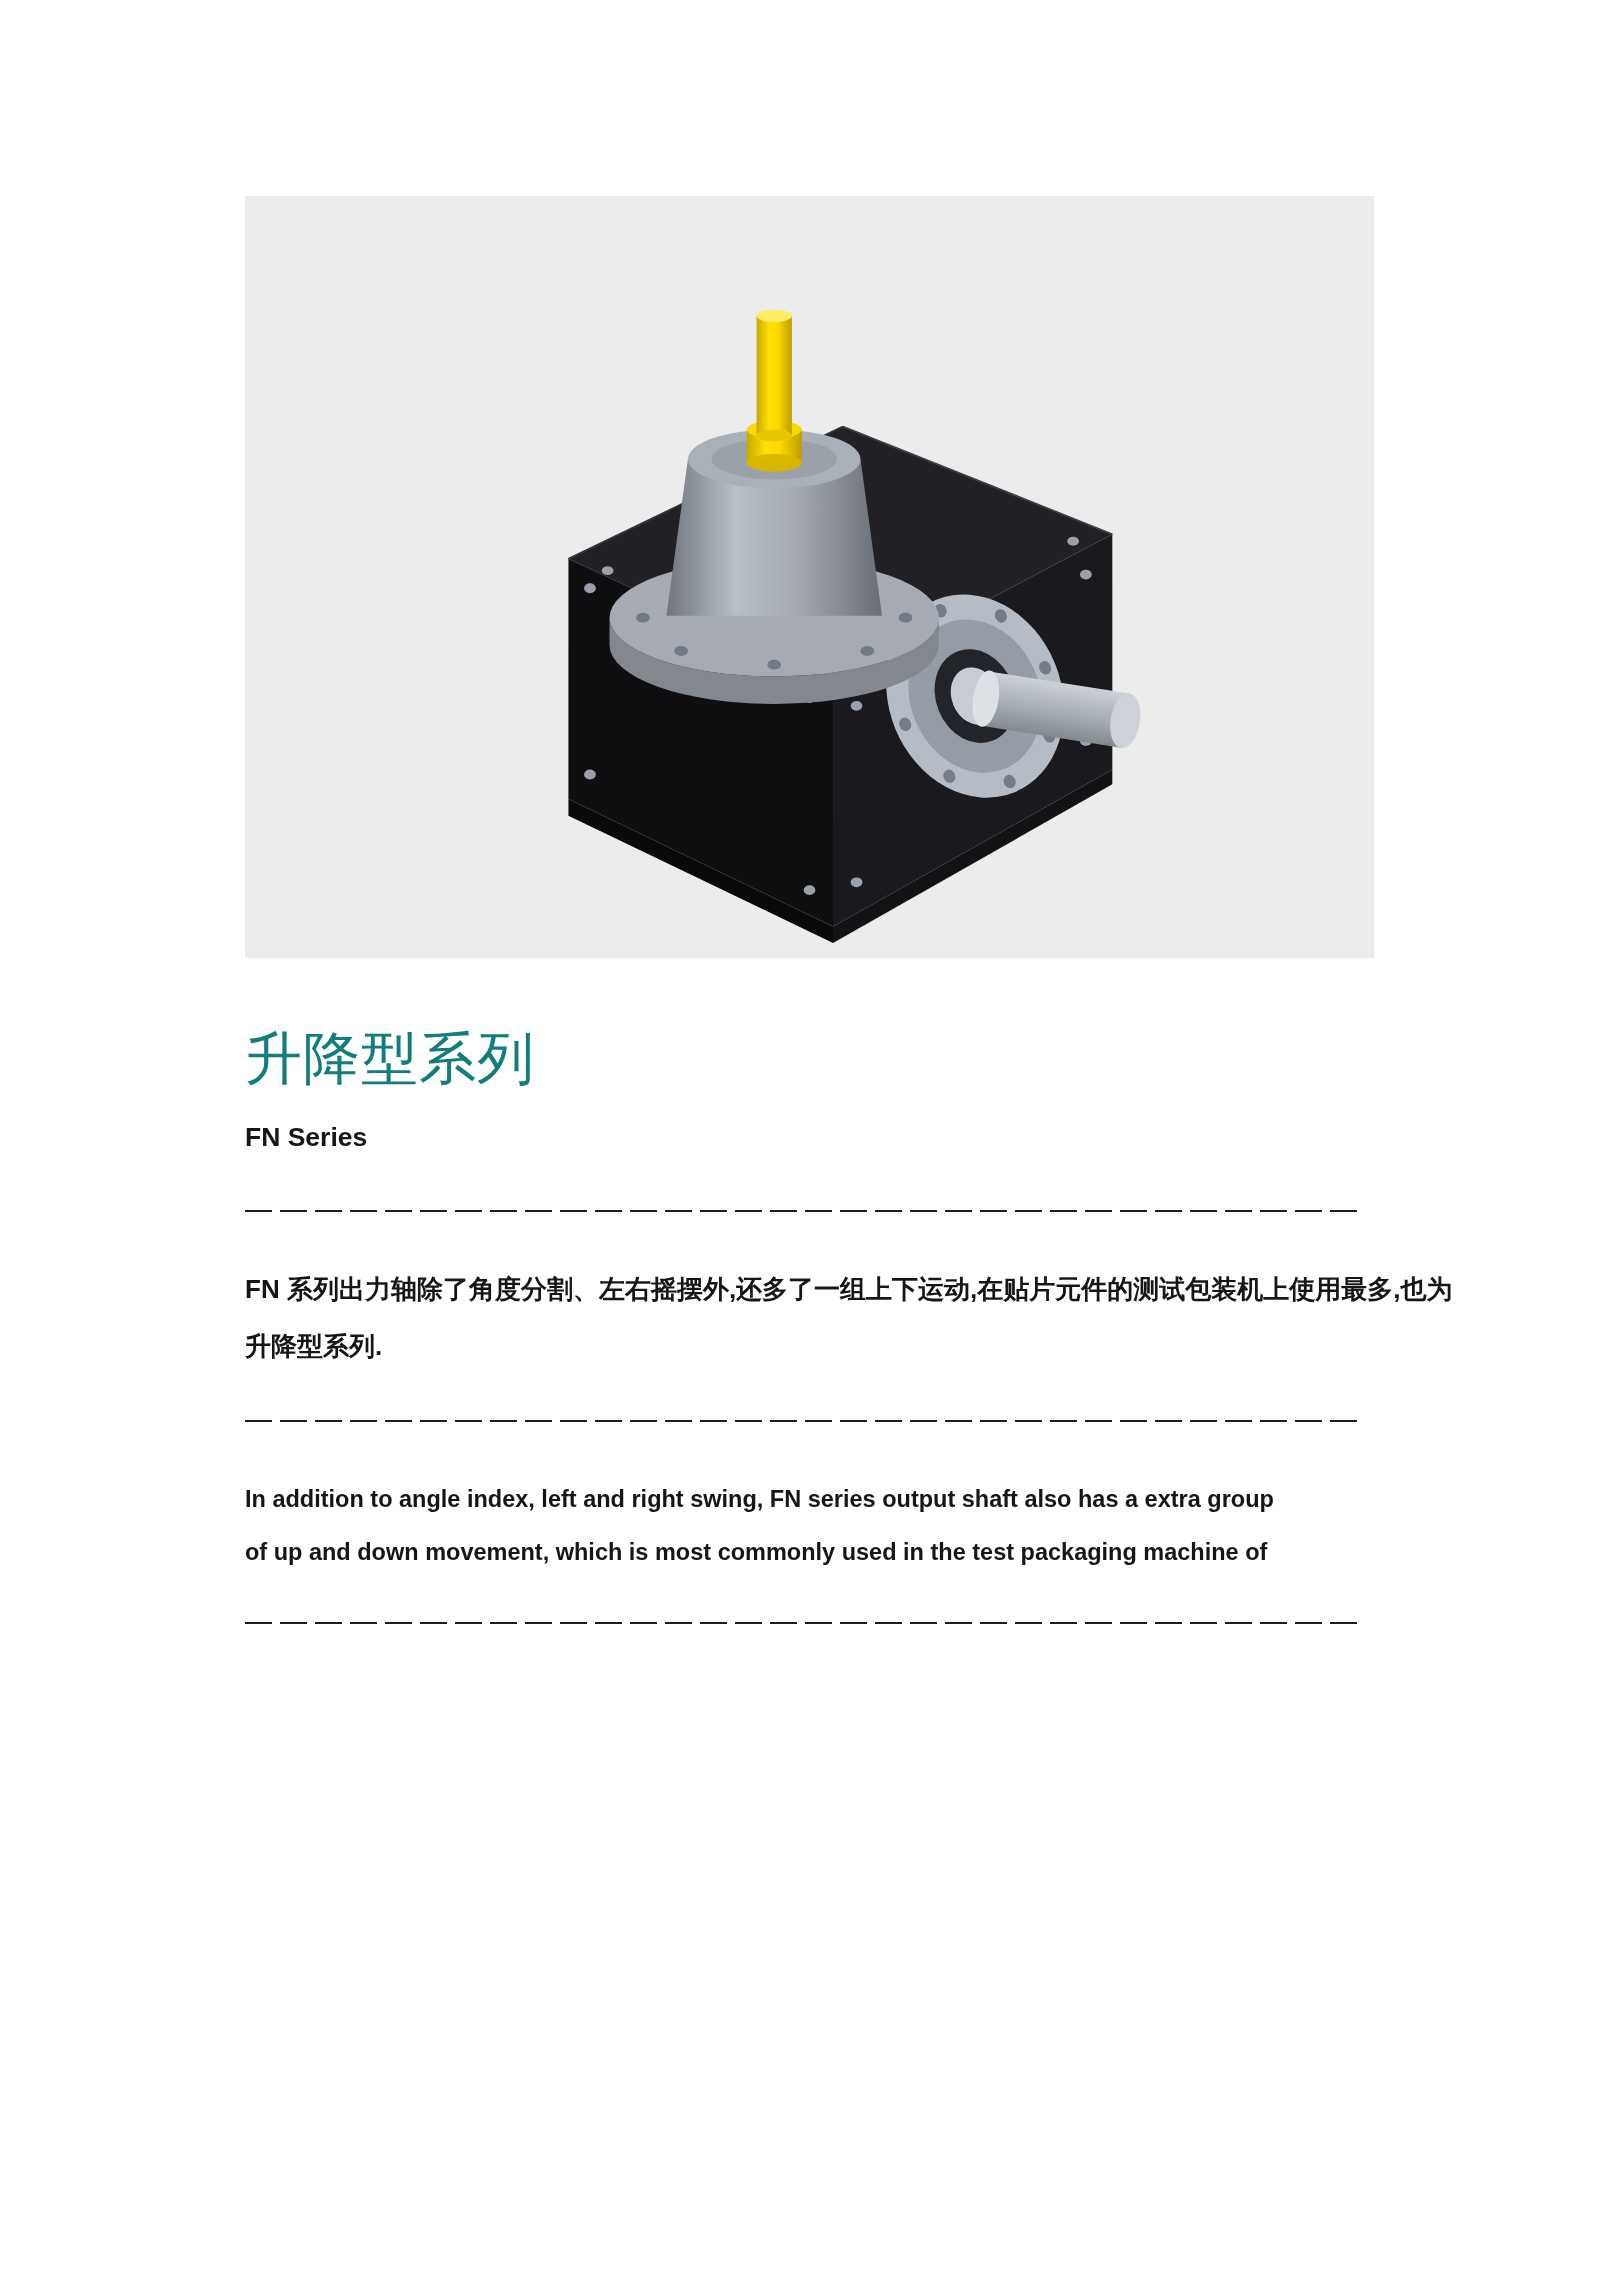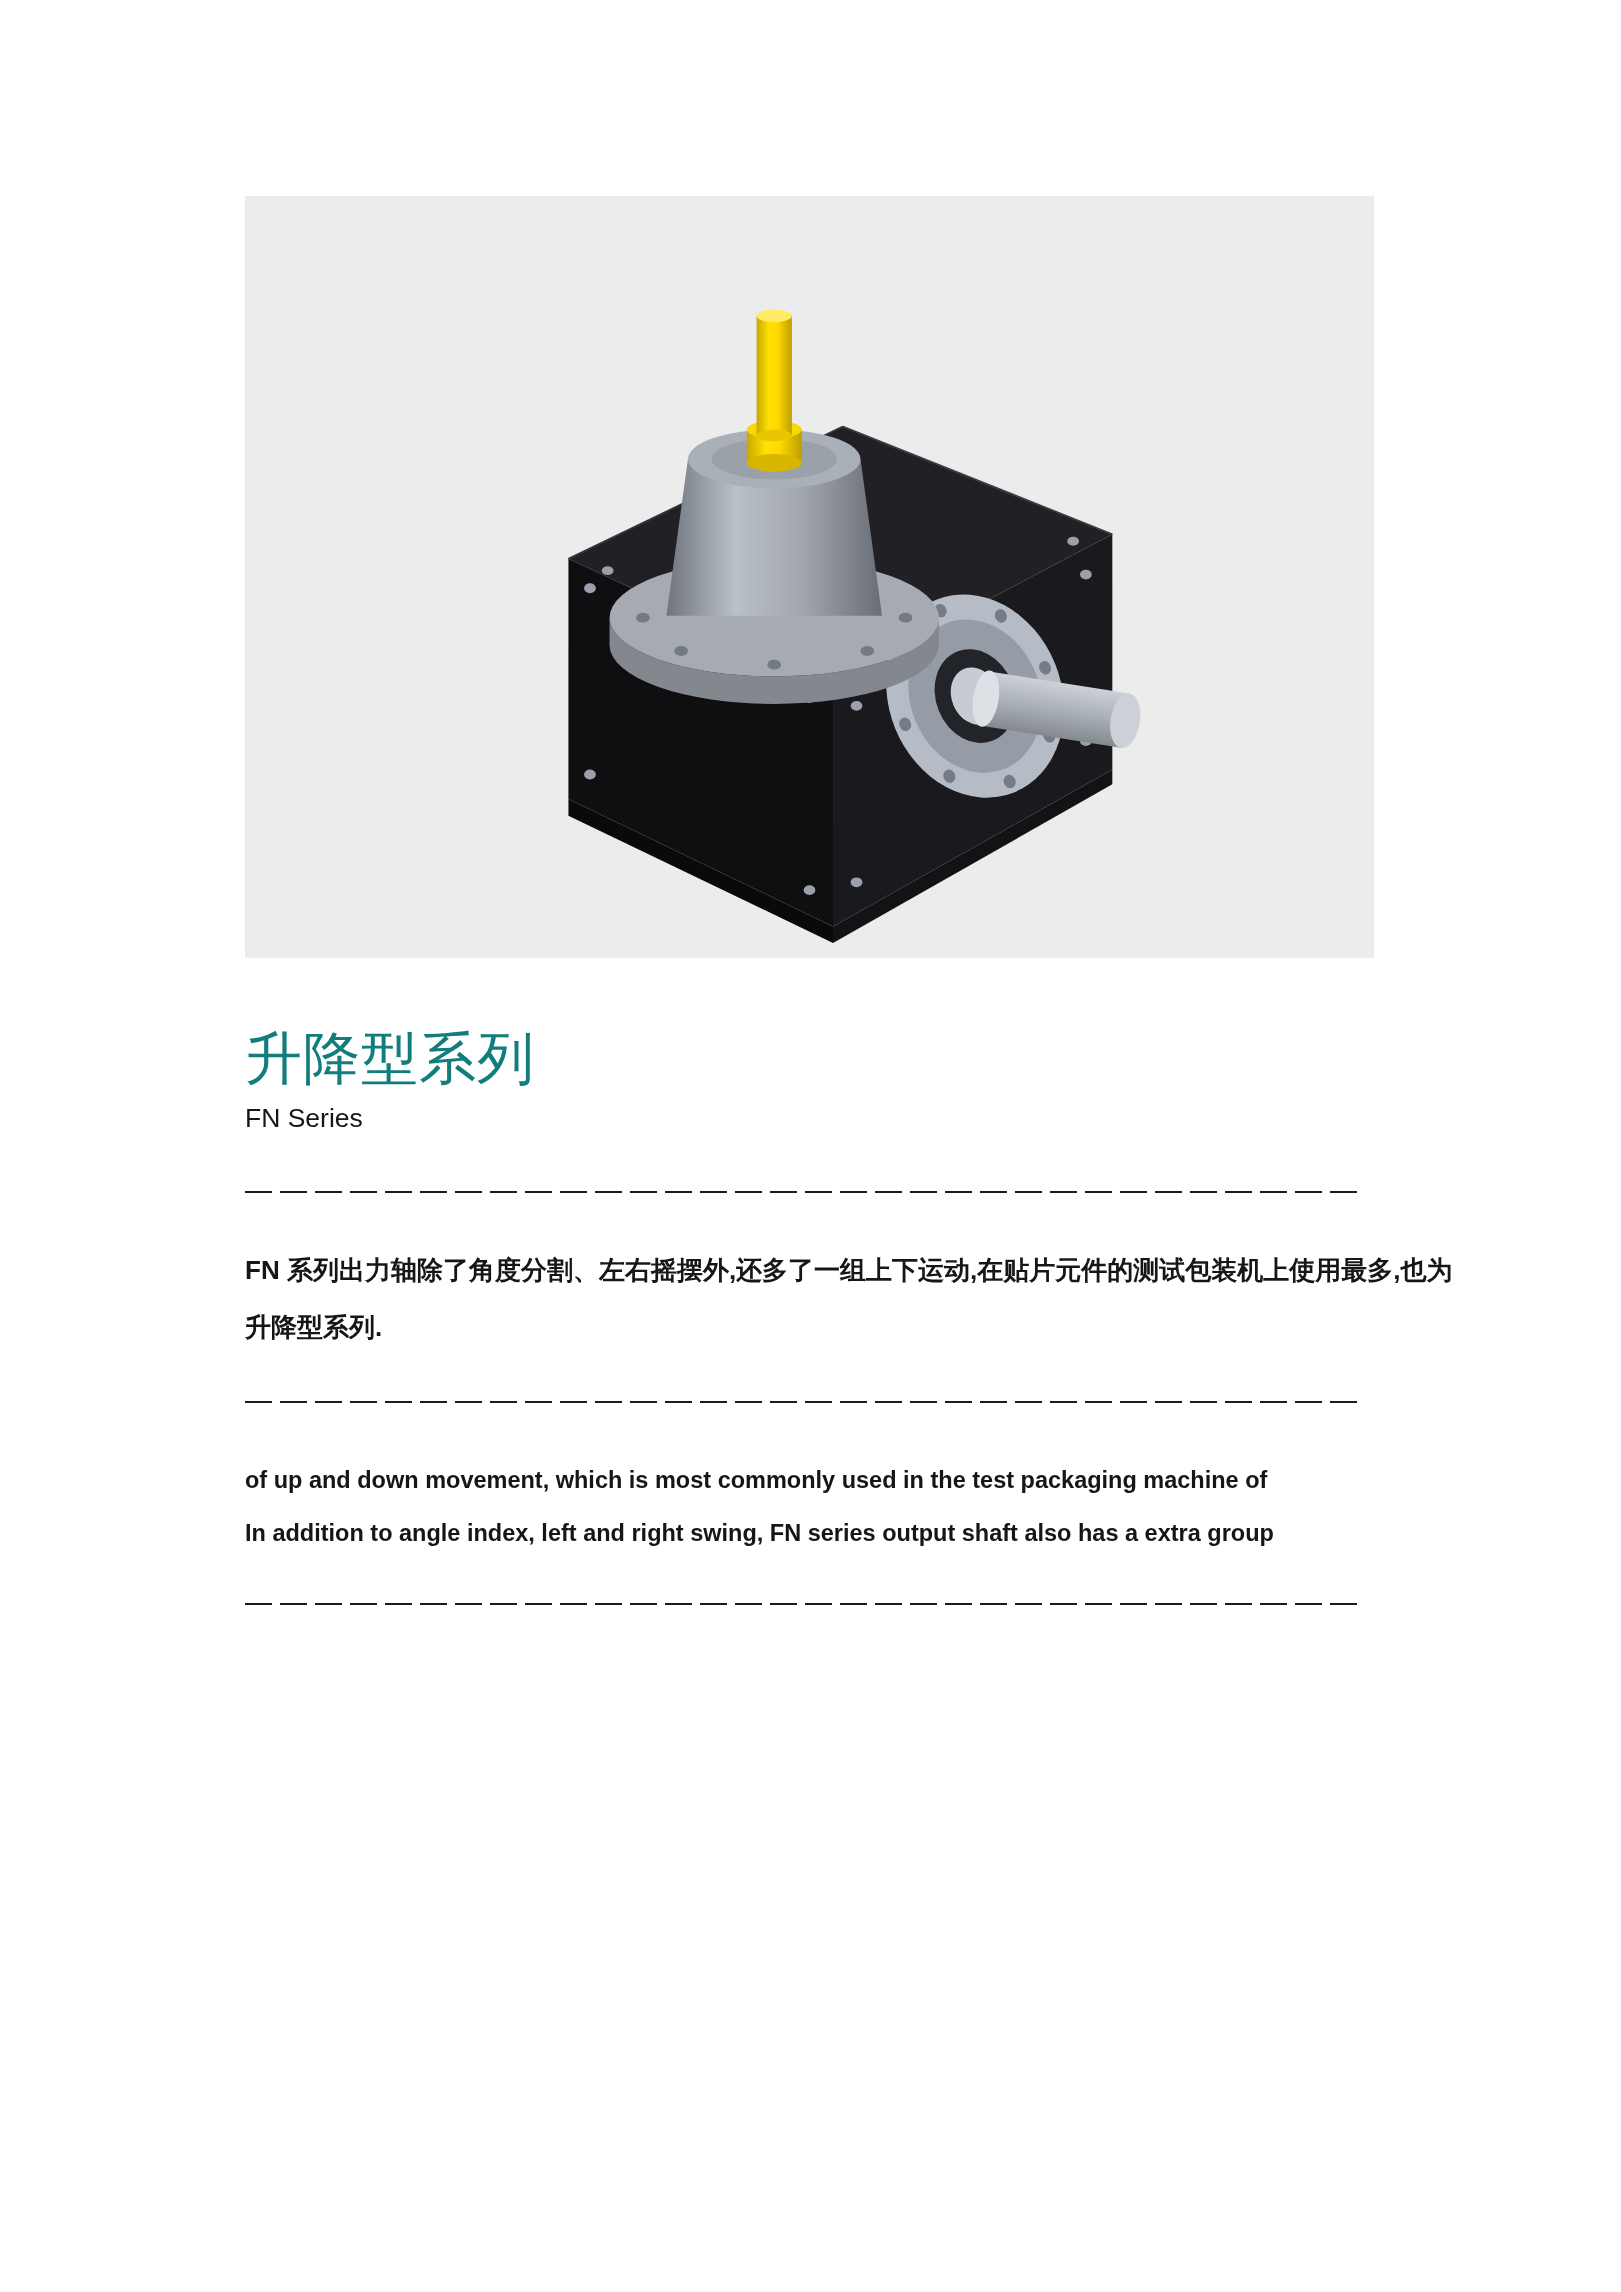--- a/index.html
+++ b/index.html
@@ -28,23 +28,23 @@
   .hero svg { display: block; }
   h1.title {
     margin: 69px 0 0 0;
     font-size: 57px;
     line-height: 1.1;
     font-weight: normal;
     color: #117d7c;
     letter-spacing: 1px;
   }
   .subtitle {
-    margin-top: 13px;
+    margin-top: 32px;
     font-size: 26.5px;
-    font-weight: normal;
+    font-weight: bold;
     color: #161616;
   }
   .divider {
     margin-top: 57px;
     width: 1118px;
     height: 2px;
     background: repeating-linear-gradient(90deg,
       #1c1c1c 0px, #1c1c1c 27.4px,
       transparent 27.4px, transparent 35px);
   }
@@ -178,21 +178,21 @@
     <div class="divider d1"></div>
 
     <p class="para zh">
       <span class="line">FN 系列出力轴除了角度分割、左右摇摆外,还多了一组上下运动,在贴片元件的测试包装机上使用最多,也为</span>
       <span class="line">升降型系列.</span>
     </p>
 
     <div class="divider d2"></div>
 
     <p class="para en">
+      <span class="line">In addition to angle index, left and right swing, FN series output shaft also has a extra group</span>
       <span class="line">of up and down movement, which is most commonly used in the test packaging machine of</span>
-      <span class="line">In addition to angle index, left and right swing, FN series output shaft also has a extra group</span>
     </p>
 
     <div class="divider d3"></div>
 
   </div>
 </div>
 
 
 </body></html>

